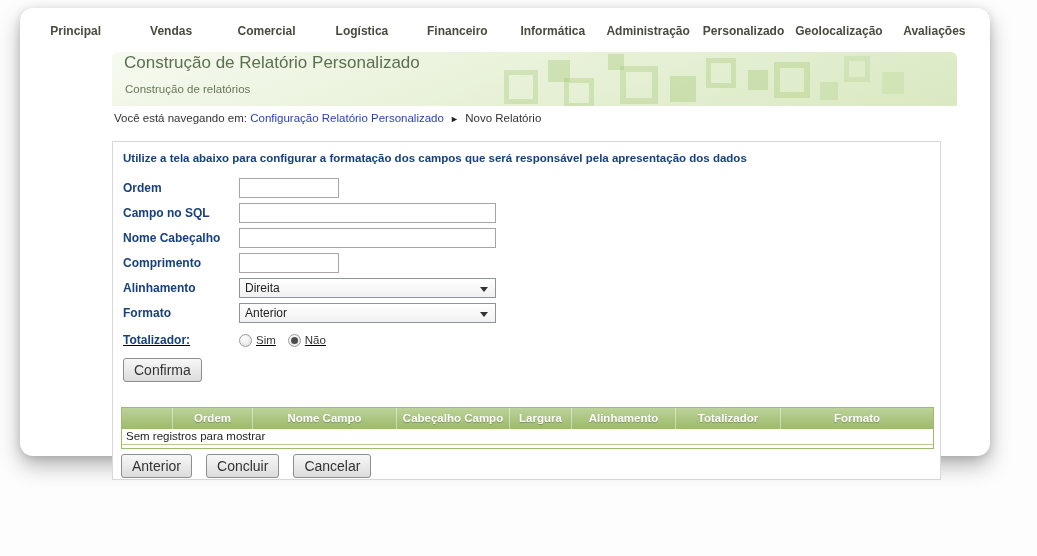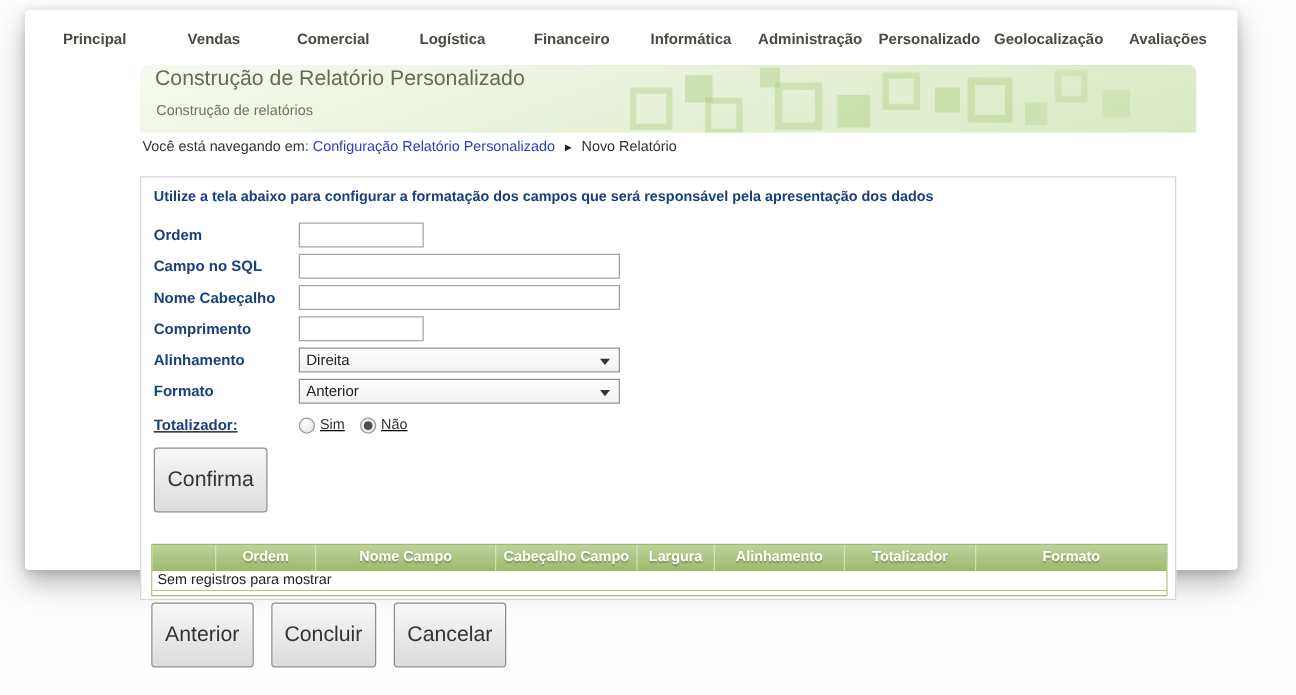--- a/index.html
+++ b/index.html
@@ -1,20 +1,20 @@
 <!DOCTYPE html>
 <html><head>
 <meta charset="utf-8">
 <style>
   * { margin:0; padding:0; box-sizing:border-box; }
   html,body { width:1037px; height:556px; background:#fdfdfd; overflow:hidden;
               font-family:"Liberation Sans", sans-serif; }
 
   .page-card { position:absolute; left:20px; top:8px; width:970px; height:448px;
-               background:#ffffff; border-radius:3px;
+               background:#ffffff; border-radius:13px;
                box-shadow:0 10px 22px rgba(0,0,0,.28), 0 2px 8px rgba(0,0,0,.14); }
 
   
   .nav { position:absolute; left:8px; top:16px; width:954px; display:flex; }
   .nav-item { flex:1; text-align:center; cursor:pointer; }
   .nav-item .lbl { font-size:12px; font-weight:bold; color:#4a4a40; display:block; }
   .nav-item .underline { height:3px; background:#cde0ab; margin:4px 6px 0 6px; border-radius:1px; }
 
   
   .banner { position:absolute; left:92px; top:44px; width:845px; height:54px;
@@ -47,22 +47,22 @@
   .sel .arrow { position:absolute; right:7px; top:8px; width:0; height:0;
                 border-left:4px solid transparent; border-right:4px solid transparent;
                 border-top:5px solid #333; }
   .radio-group { display:flex; align-items:center; }
   .radio { width:13px; height:13px; border-radius:50%; border:1px solid #9a9a9a;
            background:radial-gradient(circle at 35% 30%, #ffffff, #dedede);
            display:inline-flex; align-items:center; justify-content:center; cursor:pointer; }
   .radio.checked::after { content:""; width:7px; height:7px; border-radius:50%; background:#4c4c4c; }
   .radio-label { font-size:11.5px; color:#333; margin:0 12px 0 4px; }
   .btn { border:1px solid #8e8e8e; border-radius:3px; color:#333;
-         background:linear-gradient(#f7f7f7,#dcdcdc); font-size:17px;
-         padding:15px 10px; cursor:pointer; font-family:"Liberation Sans", sans-serif; }
+         background:linear-gradient(#f7f7f7,#dcdcdc); font-size:14px;
+         padding:3px 10px; cursor:pointer; font-family:"Liberation Sans", sans-serif; }
   .confirm-row { margin:8px 0 0 2px; }
 
   
   .grid { margin-top:25px; width:813px; border:1px solid #9fbb70; }
   .grid-head { display:flex; height:21px;
                background:linear-gradient(#bcd29a,#9cba6a); }
   .gh-cell { font-size:11.5px; font-weight:bold; color:#fff; text-align:center;
              line-height:21px; text-shadow:0 1px 1px rgba(0,0,0,.25);
              border-left:1px solid rgba(255,255,255,.45); overflow:hidden; cursor:default; }
   .gh-cell:first-child { border-left:none; }

